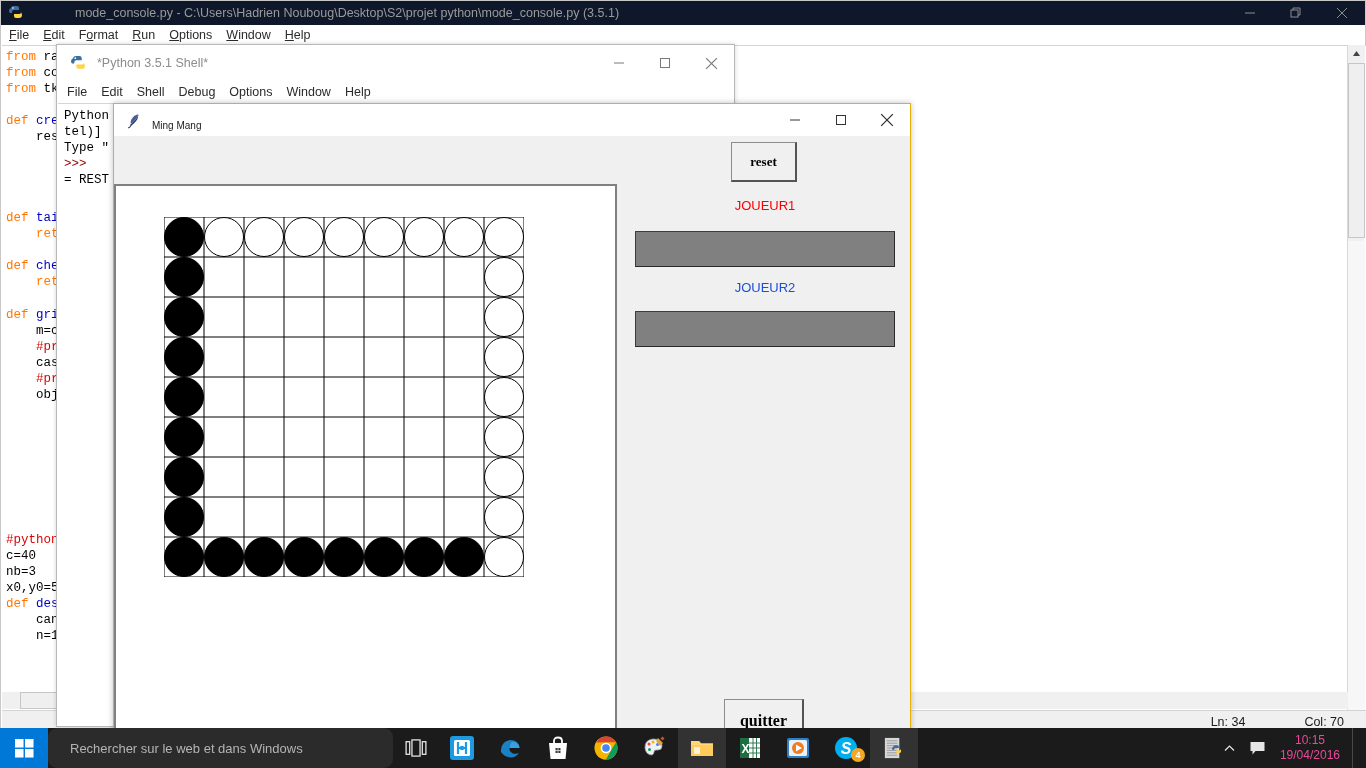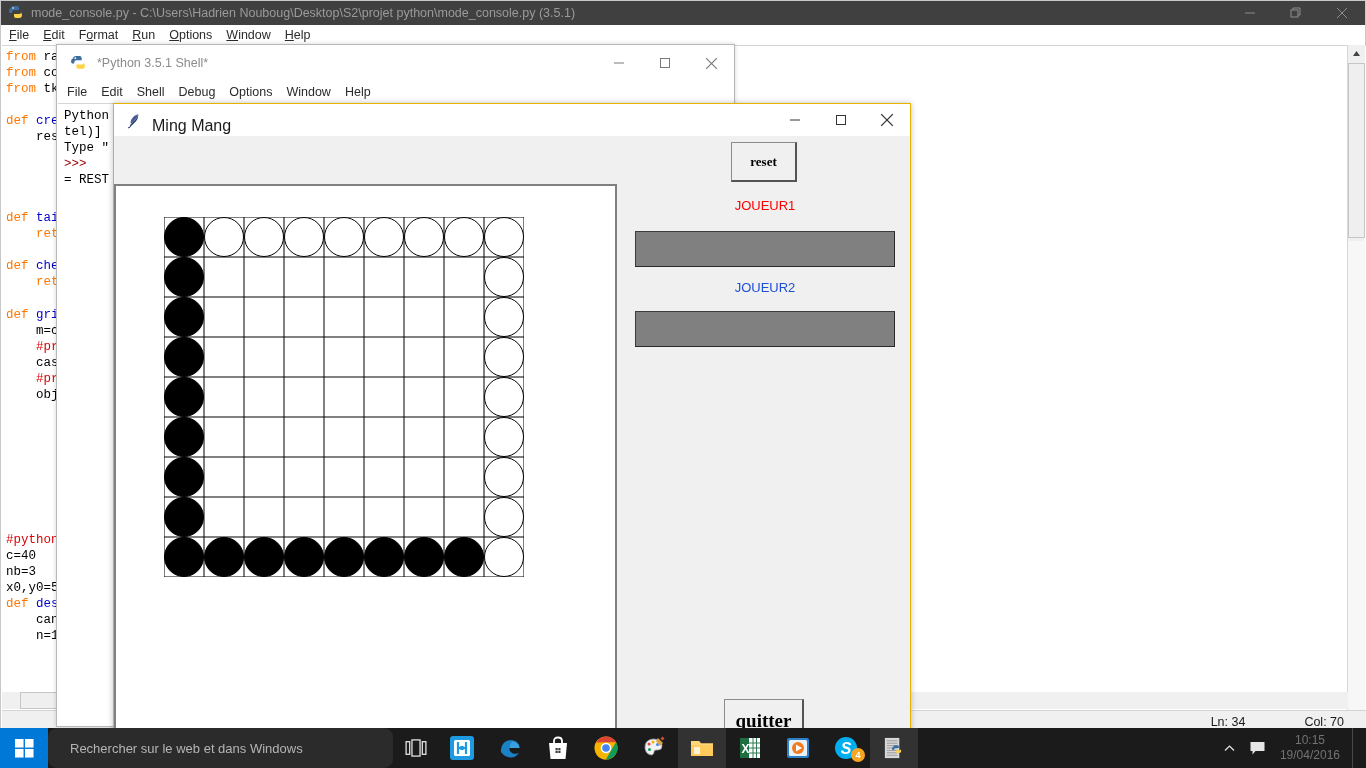--- a/index.html
+++ b/index.html
@@ -15,22 +15,22 @@
   
   #idle-editor {
     position: absolute; left: 0; top: 0;
     width: 1366px; height: 733px;
     background: #ffffff;
     border: 1px solid #c8c8c8;
   }
   .ed-titlebar {
     position: absolute; left: 0; top: 0;
     width: 100%; height: 24px;
-    background: #404040;
-    display: flex; align-items: center;
+    background: #0f172a;
+    display: flex; align-items: center; gap: 44px;
   }
   .ed-ico {
     width: 16px; height: 16px; margin-left: 7px; margin-right: 7px;
     position: relative; flex: none;
   }
   .ed-title {
     font-size: 12.5px; color: #9a9a9a;
     white-space: nowrap; overflow: hidden;
     font-family: "Liberation Sans", sans-serif;
   }
@@ -149,21 +149,21 @@
     width: 798px; height: 630px;
     background: #f0f0f0;
     border: 1px solid #e8b000;
     box-shadow: 0 0 6px rgba(0,0,0,.25);
   }
   .mm-titlebar {
     position: absolute; left: 0; top: 0; width: 100%; height: 32px;
     background: #ffffff; display: flex; align-items: center;
   }
   .mm-ico { width: 17px; height: 17px; margin-left: 11px; margin-right: 10px; flex: none; }
-  .mm-title { font-size: 16px; color: #1a1a1a; margin-top: 11px; }
+  .mm-title { font-size: 10px; color: #1a1a1a; margin-top: 11px; }
   .mm-winbtns { position: absolute; right: 0; top: 0; display: flex; height: 32px; }
   .mm-winbtn {
     width: 46px; height: 32px; display: flex; align-items: center; justify-content: center;
     color: #333;
   }
   .mm-client {
     position: absolute; left: 0; top: 32px; width: 100%; bottom: 0;
     background: #f0f0f0;
   }
 
@@ -211,21 +211,21 @@
   #box-j1 { top: 95px; }
   #box-j2 { top: 175px; }
   .quitter-btn {
     position: absolute; left: 610px; top: 563px;
     width: 80px; height: 44px;
     background: #f0f0f0;
     border: 1px solid #8c8c8c;
     border-right-width: 2px; border-bottom-width: 2px;
     border-right-color: #545454; border-bottom-color: #545454;
     font-family: "Liberation Serif", serif;
-    font-weight: bold; font-size: 19px; color: #000;
+    font-weight: bold; font-size: 16px; color: #000;
     display: flex; align-items: center; justify-content: center;
     cursor: pointer;
   }
 
   
   #taskbar {
     position: absolute; left: 0; bottom: 0;
     width: 1366px; height: 40px;
     background: #1b1b1b;
     display: flex; align-items: center;
@@ -252,21 +252,21 @@
   .tb-item.running { background: rgba(255,255,255,.10); }
   .tray {
     margin-left: auto; display: flex; align-items: center; height: 40px;
     padding-right: 6px;
   }
   .tray-ico {
     width: 28px; height: 40px; display: flex; align-items: center;
     justify-content: center; color: #e6e6e6; cursor: pointer;
   }
   .clock {
-    color: #737373; font-size: 12px; line-height: 15px; text-align: center;
+    color: #ec4899; font-size: 12px; line-height: 15px; text-align: center;
     padding: 0 12px 0 8px; cursor: pointer;
   }
   .showdesk {
     width: 8px; height: 40px; border-left: 1px solid #4a4a4a; cursor: pointer;
   }
   .badge {
     position: absolute; right: 5px; bottom: 6px;
     width: 14px; height: 14px; border-radius: 50%;
     background: #f5a623; color: #fff; font-size: 9px;
     display: flex; align-items: center; justify-content: center;

